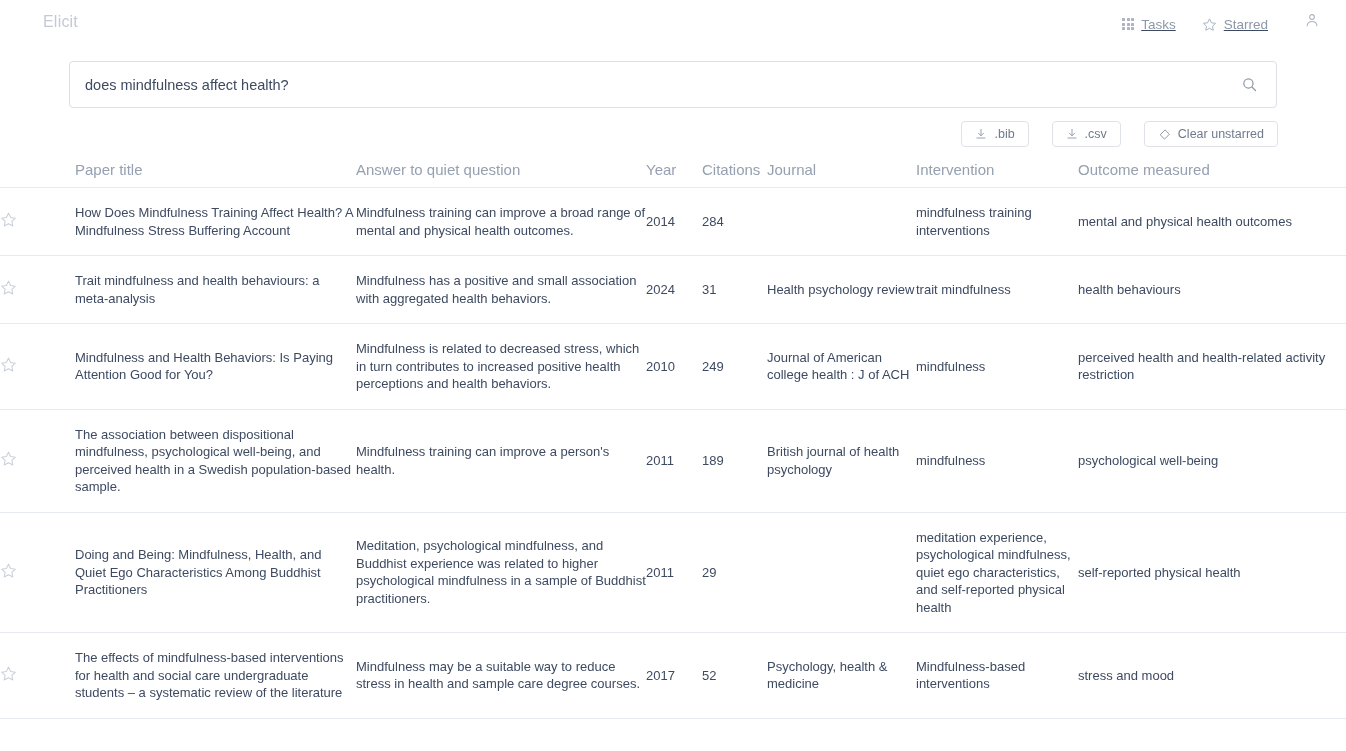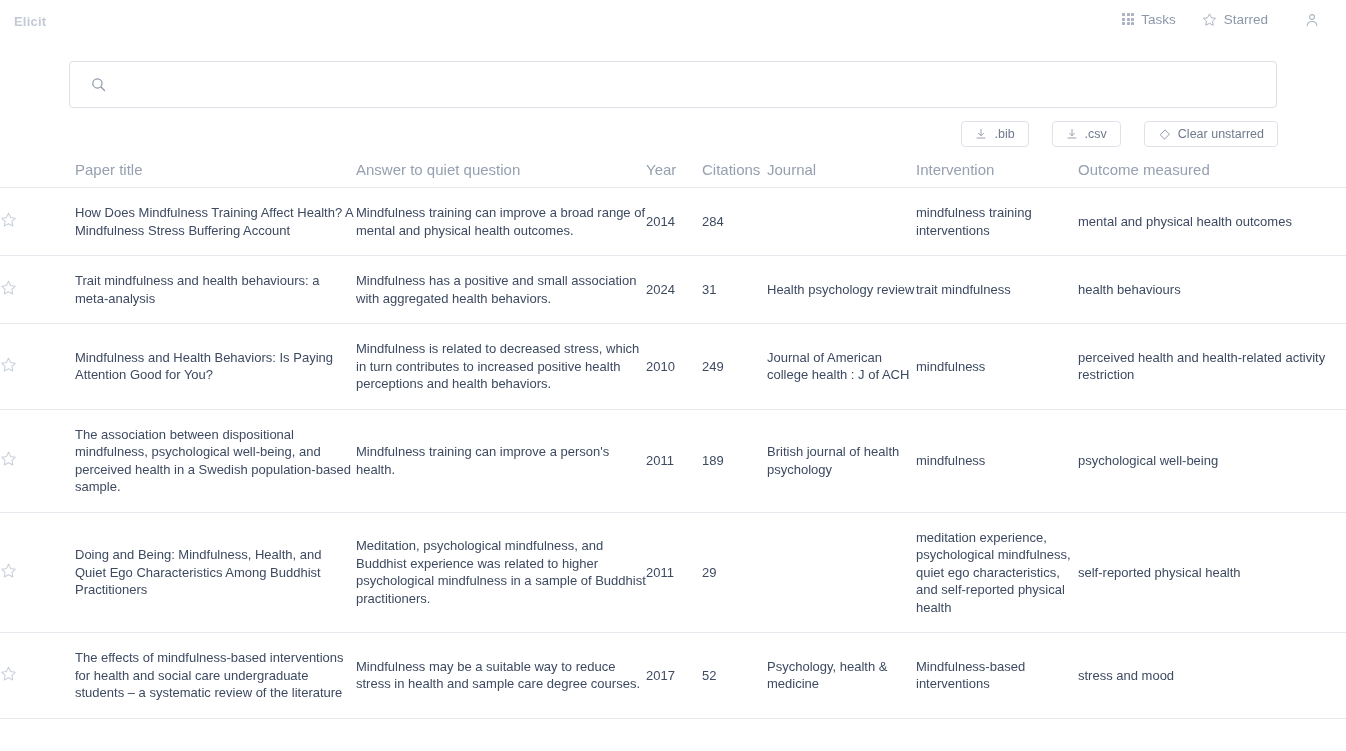--- a/index.html
+++ b/index.html
@@ -14,32 +14,34 @@
 
   
   .topbar {
     height: 43px;
     display: flex;
     align-items: center;
     padding: 0 16px 0 14px;
     background: #ffffff;
   }
   .brand {
-    font-size: 13px;
-    font-weight: bold;
+    font-size: 16px;
+    font-weight: normal;
     color: #c3cad6;
     letter-spacing: .2px;
     user-select: none;
+    margin-left: 29px;
   }
   .topbar-spacer { flex: 1 1 auto; }
   .topnav {
     display: flex;
-    align-items: flex-start;
+    align-items: flex-end;
     gap: 26px;
     padding-right: 6px;
+    text-decoration: underline;
   }
   .topnav-item {
     display: flex;
     align-items: center;
     gap: 7px;
     font-size: 13.5px;
     color: #8c97a8;
     cursor: pointer;
     white-space: nowrap;
   }
@@ -237,20 +239,21 @@
           <circle cx="12" cy="7.5" r="3.6"></circle>
             <path d="M4.8 20.5c0-4 3.2-6.3 7.2-6.3s7.2 2.3 7.2 6.3"></path>
         </svg>
       </span>
     </div>
   </div>
 </div>
 
 <div class="search-wrap">
   <div class="search-box">
+    <input class="search-input" type="text" value="does mindfulness affect health?" style="">
     <span class="search-icon-btn">
       <svg width="17" height="17" viewBox="0 0 24 24" fill="none" stroke="#8c97a8" stroke-width="1.7" stroke-linecap="round">
           <circle cx="10.5" cy="10.5" r="6.5"></circle>
           <line x1="15.5" y1="15.5" x2="20.5" y2="20.5"></line>
         </svg>
     </span>
   </div>
 </div>
 
 <div class="toolbar">

